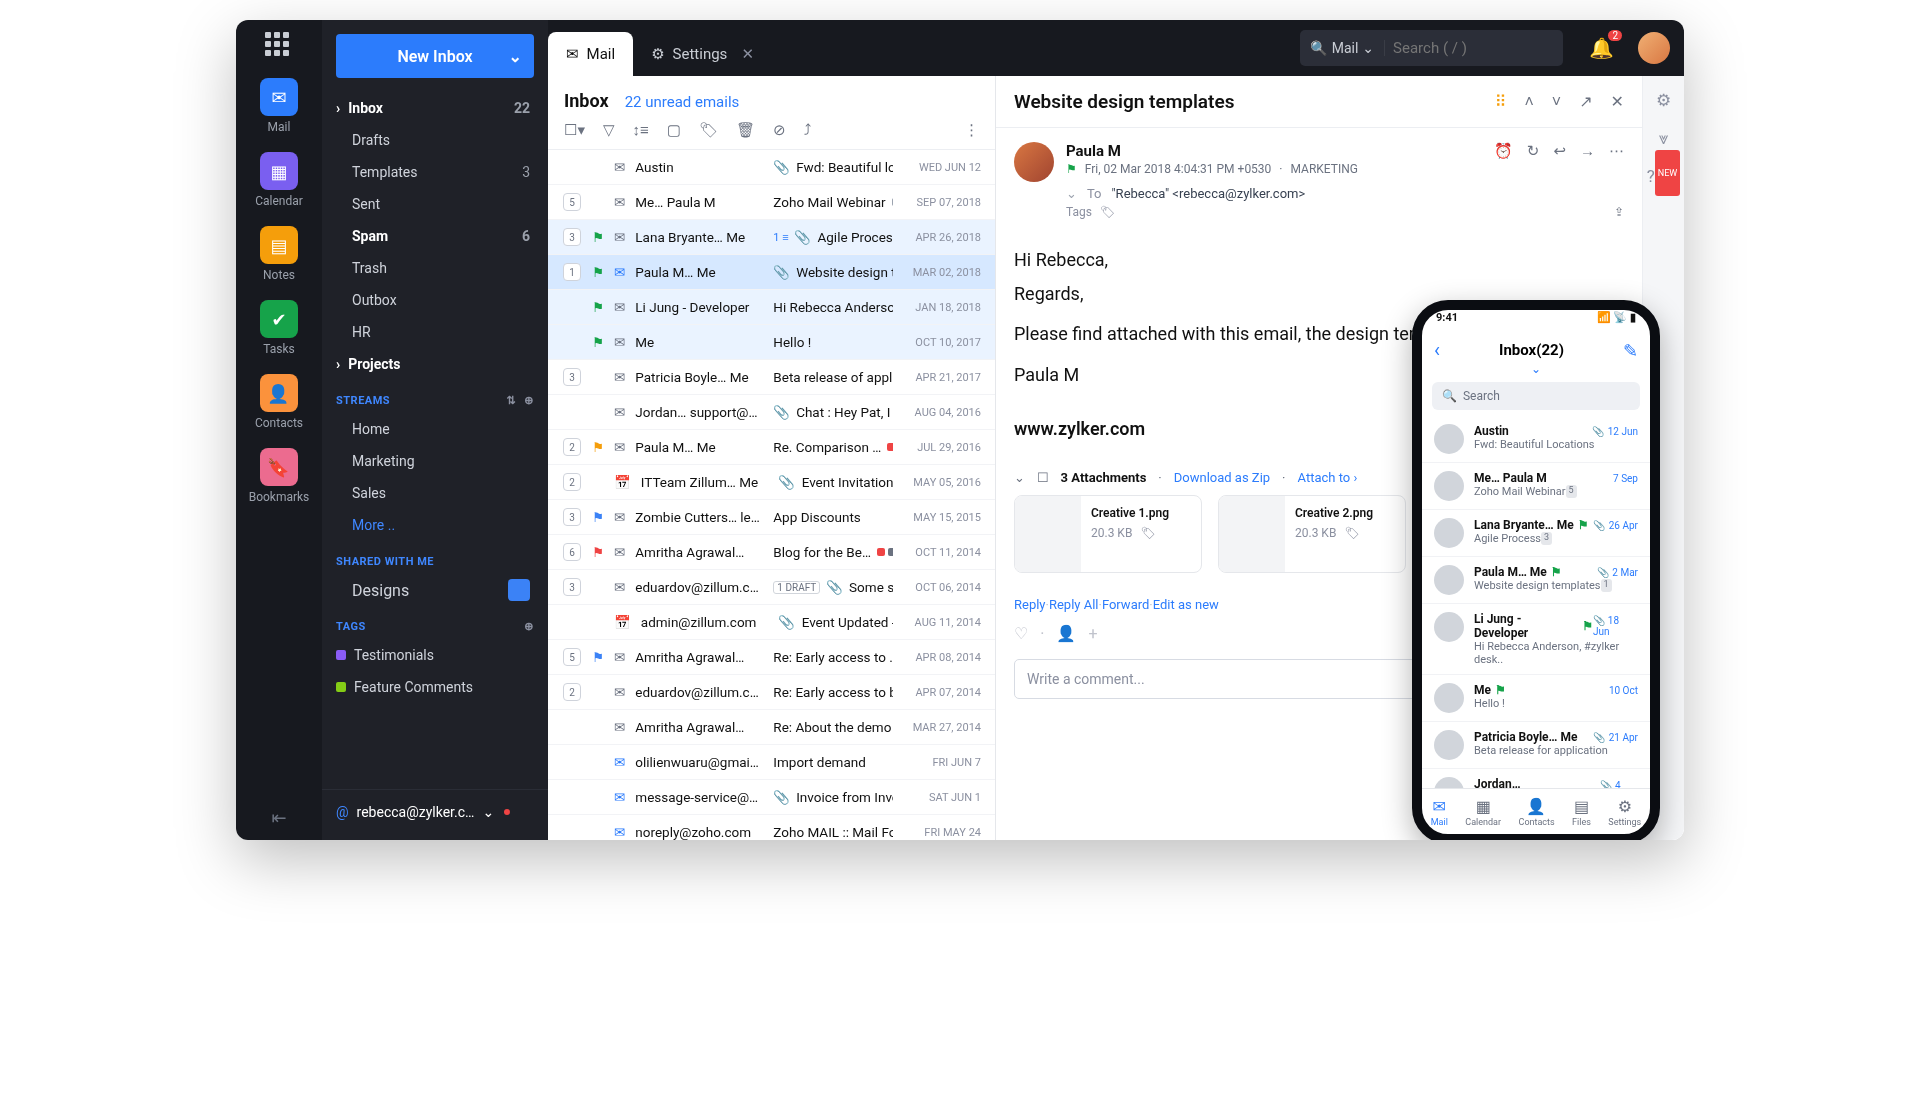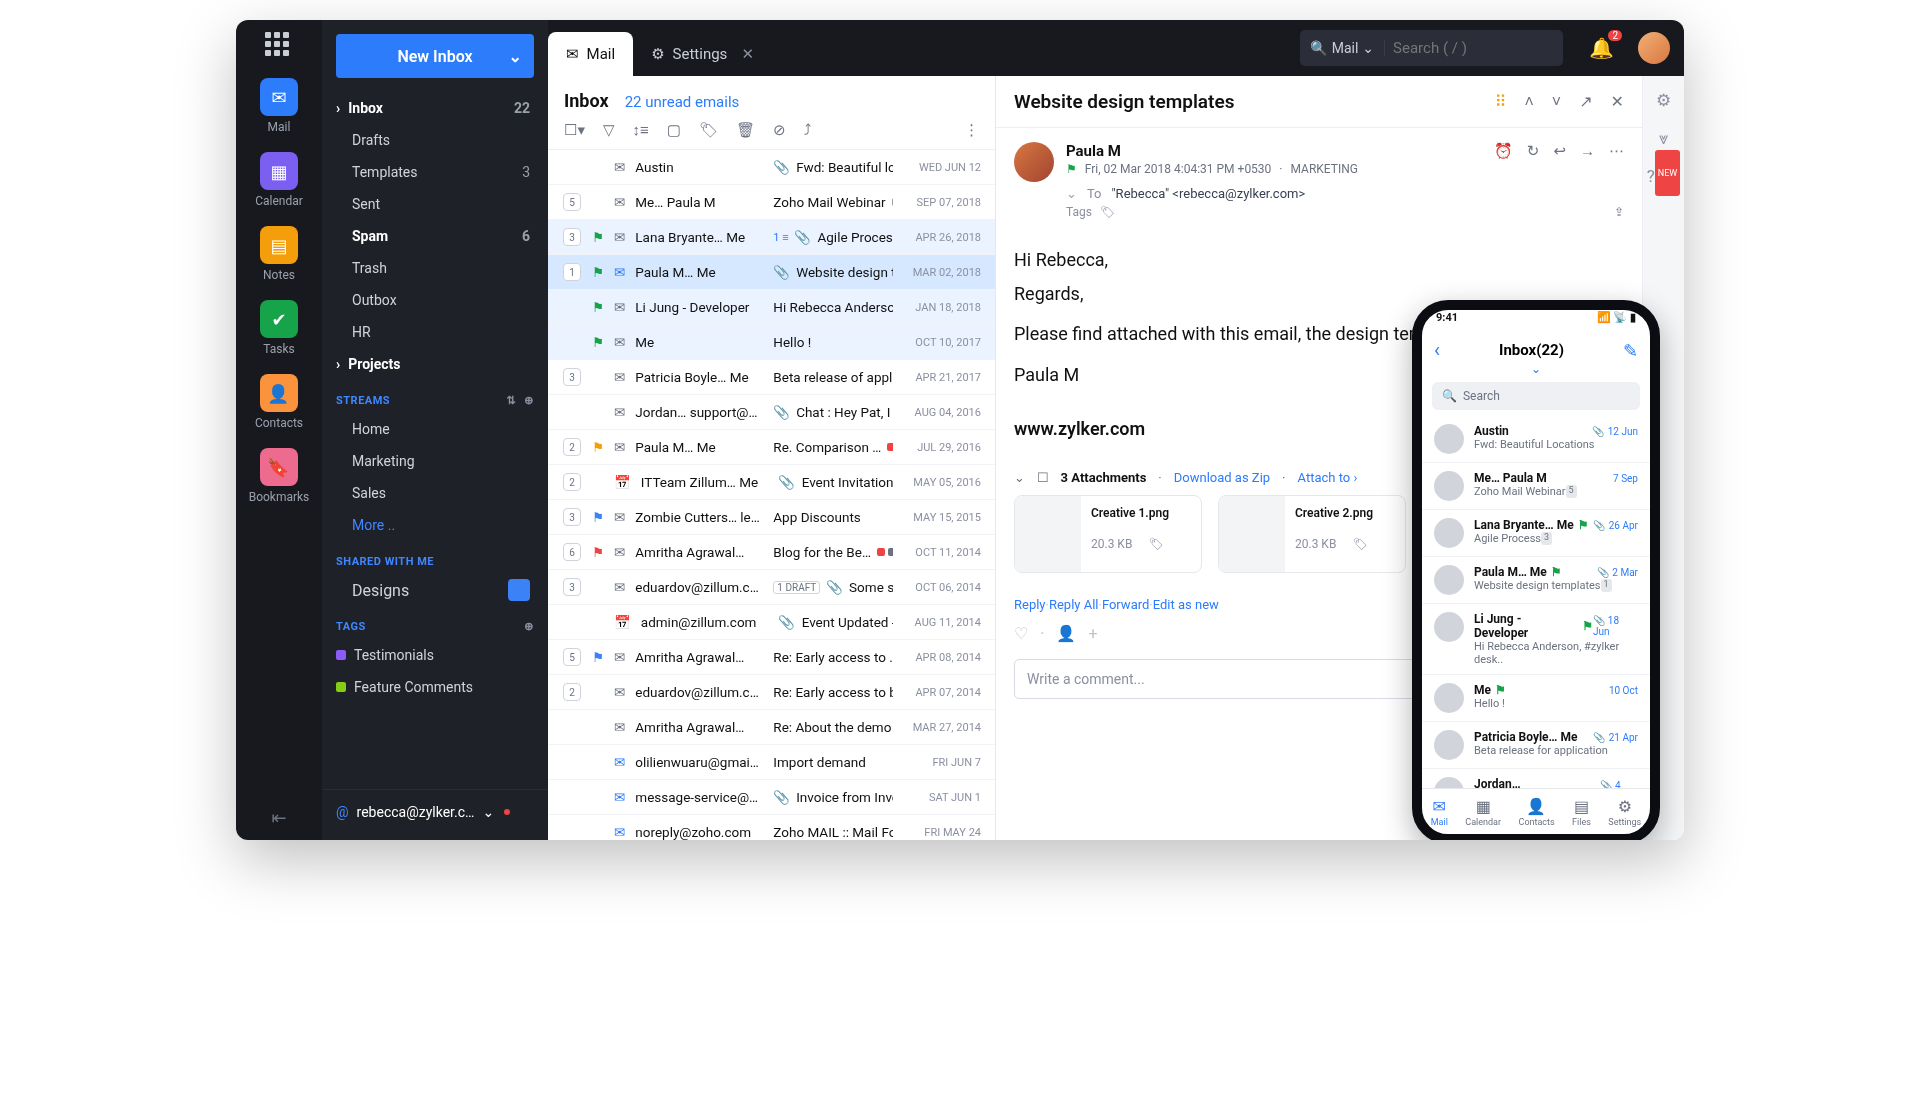--- a/index.html
+++ b/index.html
@@ -91,22 +91,22 @@
 .tagsline{padding:4px 18px 10px 70px;font-size:12px;color:#8b90a0;display:flex;gap:8px;align-items:center}
 .body{padding:14px 18px;font-size:18px;color:#111;line-height:1.9}
 .body a{color:#111;text-decoration:none;font-weight:600}
 .attach-bar{padding:10px 18px;color:#6b7280;font-size:13px;display:flex;align-items:center;gap:12px}
 .attach-bar .acount{color:#111;font-weight:700}
 .attach-bar .alink{color:#2c7cfc;cursor:pointer}
 .attcards{display:flex;gap:16px;padding:0 18px 12px;flex-wrap:wrap}
 .card{width:188px;height:78px;border:1px solid #e5e7eb;border-radius:8px;display:flex;overflow:hidden}
 .card .thumb{width:66px;background:#f3f4f6}
 .card .meta2{flex:1;padding:10px 10px;font-size:12px}
-.card .meta2 .fn{color:#111;font-weight:600;margin-bottom:17px;white-space:nowrap;overflow:hidden;text-overflow:ellipsis}
-.card .meta2 .sz{color:#8b90a0;display:flex;align-items:center;gap:16px}
+.card .meta2 .fn{color:#111;font-weight:600;margin-bottom:6px;white-space:nowrap;overflow:hidden;text-overflow:ellipsis}
+.card .meta2 .sz{color:#8b90a0;display:flex;align-items:center;gap:8px}
 .replybar{padding:12px 18px;display:flex;font-size:13px;color:#2c7cfc}
 .replybar span{cursor:pointer}
 .likebar{padding:0 18px 10px;display:flex;gap:12px;color:#c0c3cc}
 .comment{margin:6px 18px 14px;border:1px solid #d7dbe3;border-radius:5px;height:40px;display:flex;align-items:center;padding:0 12px;color:#8b90a0;font-size:14px}
 
 
 .rrail{width:42px;background:#f5f6f8;border-left:1px solid #eceef2;display:flex;flex-direction:column;align-items:center;gap:18px;padding:14px 0;color:#8b90a0;font-size:17px}
 .rrail .new{font-size:9px;background:#ef4444;color:#fff;border-radius:3px;padding:18px 3px;position:relative;top:-6px}
 
 

